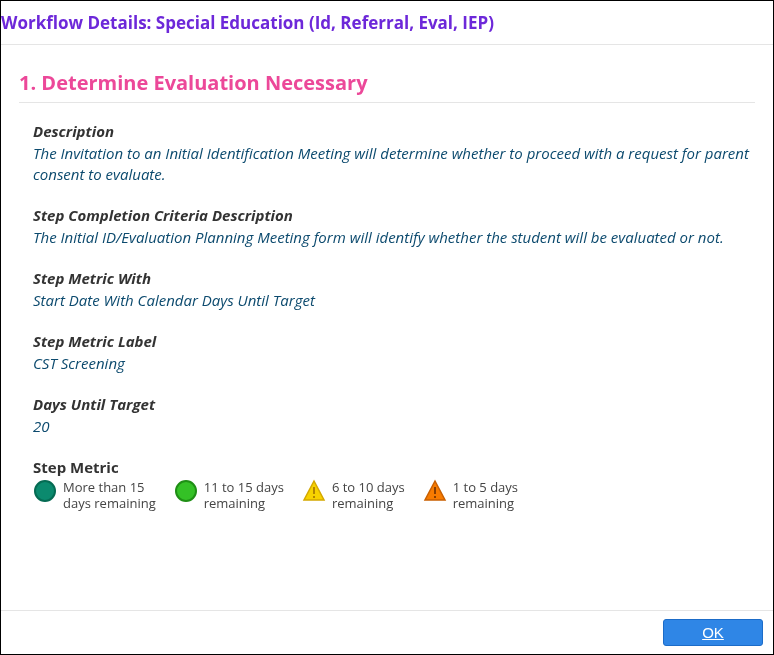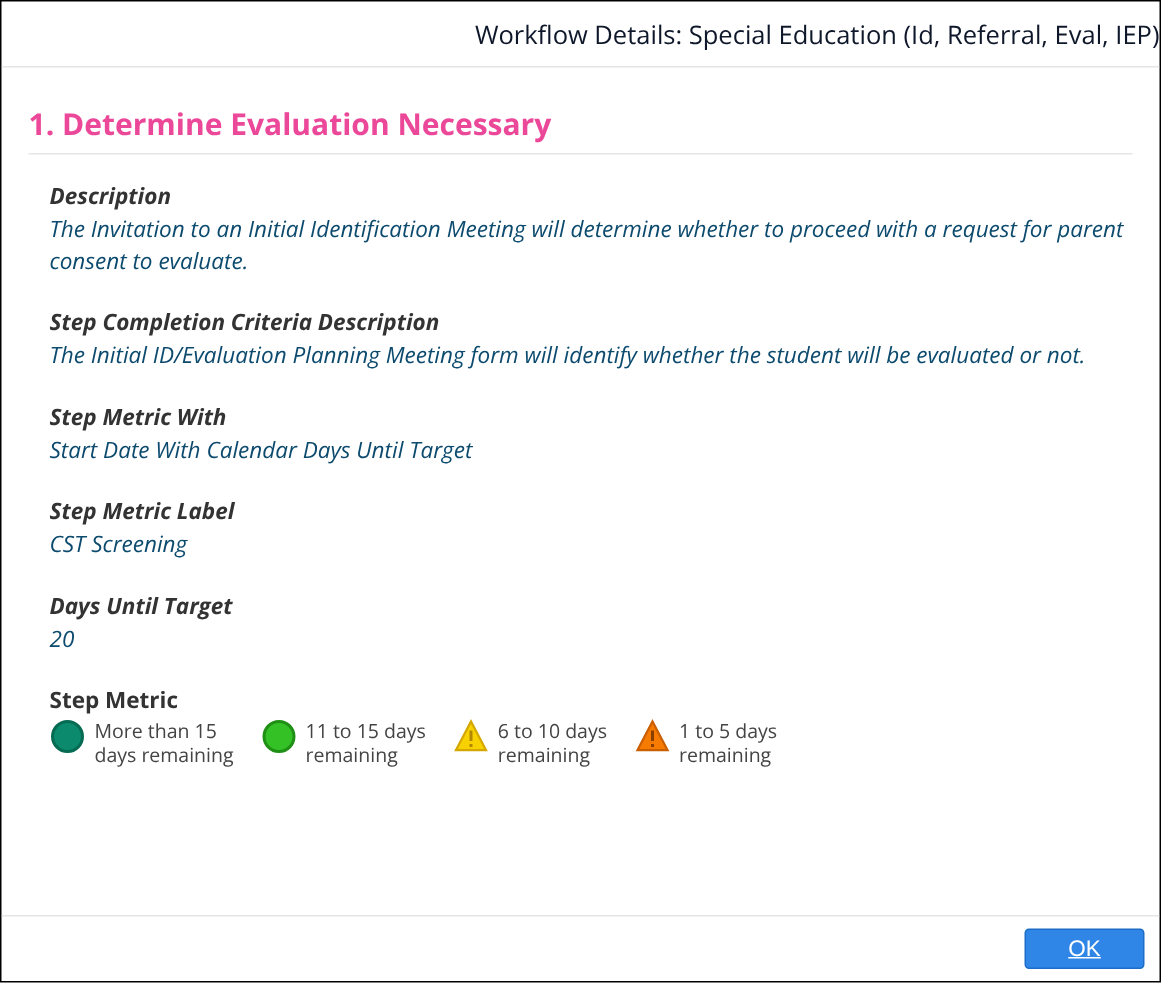--- a/index.html
+++ b/index.html
@@ -14,24 +14,24 @@
     overflow: hidden;
     border: 1px solid #000;
   }
   .dialog {
     display: flex;
     flex-direction: column;
     width: 100%;
     height: 100%;
   }
   .titlebar {
-    text-align: right;
-    font-weight: 400;
+    text-align: left;
+    font-weight: 700;
     font-size: 17px;
-    color: #0f172a;
+    color: #6d28d9;
     padding: 10px 0 10px 0;
     border-bottom: 1px solid #e5e5e5;
   }
   .content {
     flex: 1;
     overflow-y: scroll;
     padding: 0 18px 0 18px;
     position: relative;
   }
   .section-title {
@@ -93,21 +93,21 @@
     align-items: center;
     height: 44px;
   }
   .ok-button {
     background: #2f86e6;
     color: #fff;
     border: 1px solid #1c6cc8;
     border-radius: 3px;
     font-size: 15px;
     padding: 4px 0;
-    width: 80px;
+    width: 100px;
     text-align: center;
     cursor: pointer;
     text-decoration: underline;
   }
   
   .content::-webkit-scrollbar { width: 15px; }
   .content::-webkit-scrollbar-track { background: #f5f5f5; }
   .content::-webkit-scrollbar-thumb { background: #c7c7c7; border-radius: 4px; }
 </style>
 </head>

